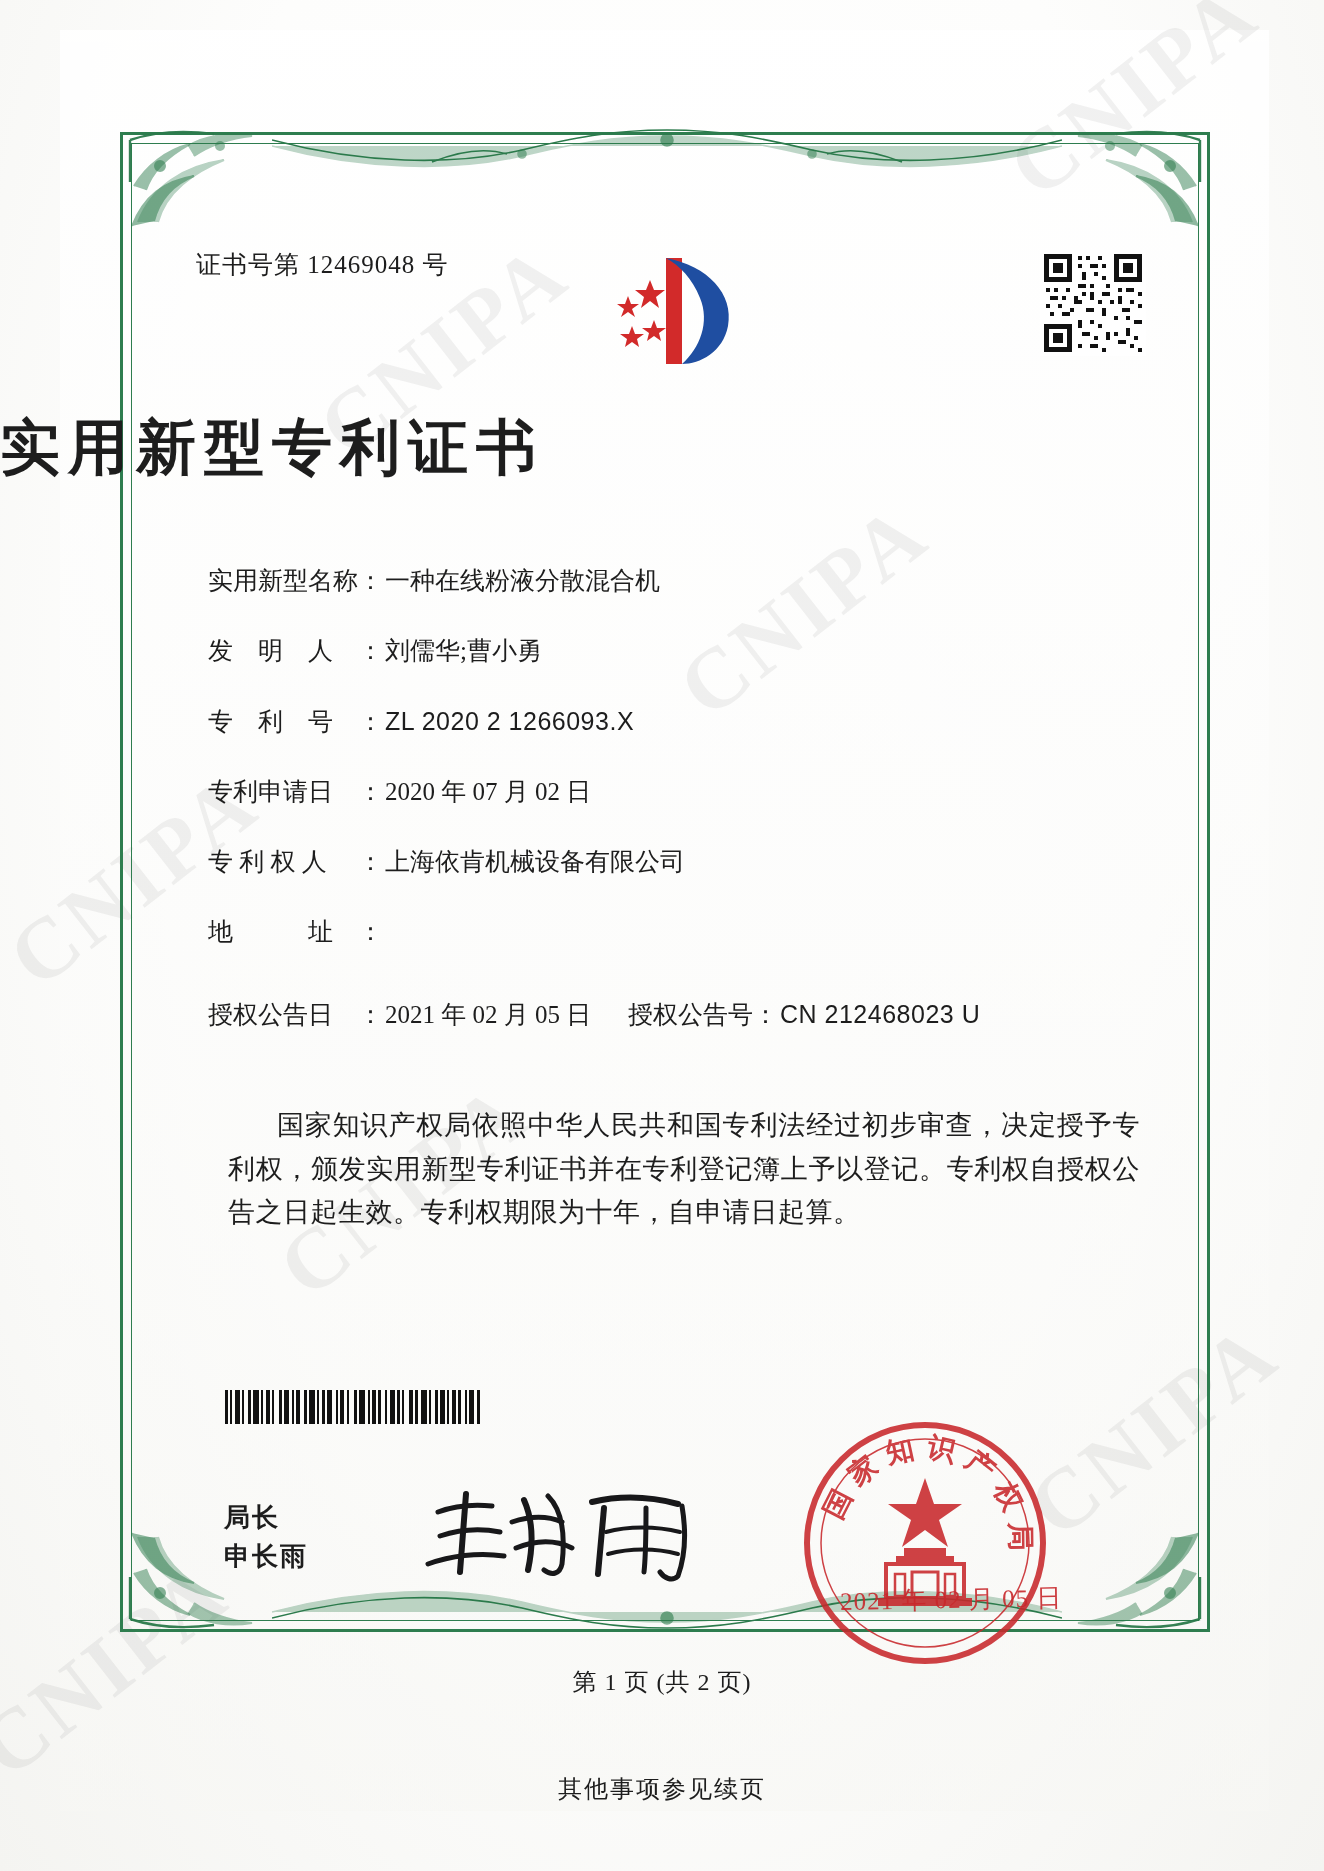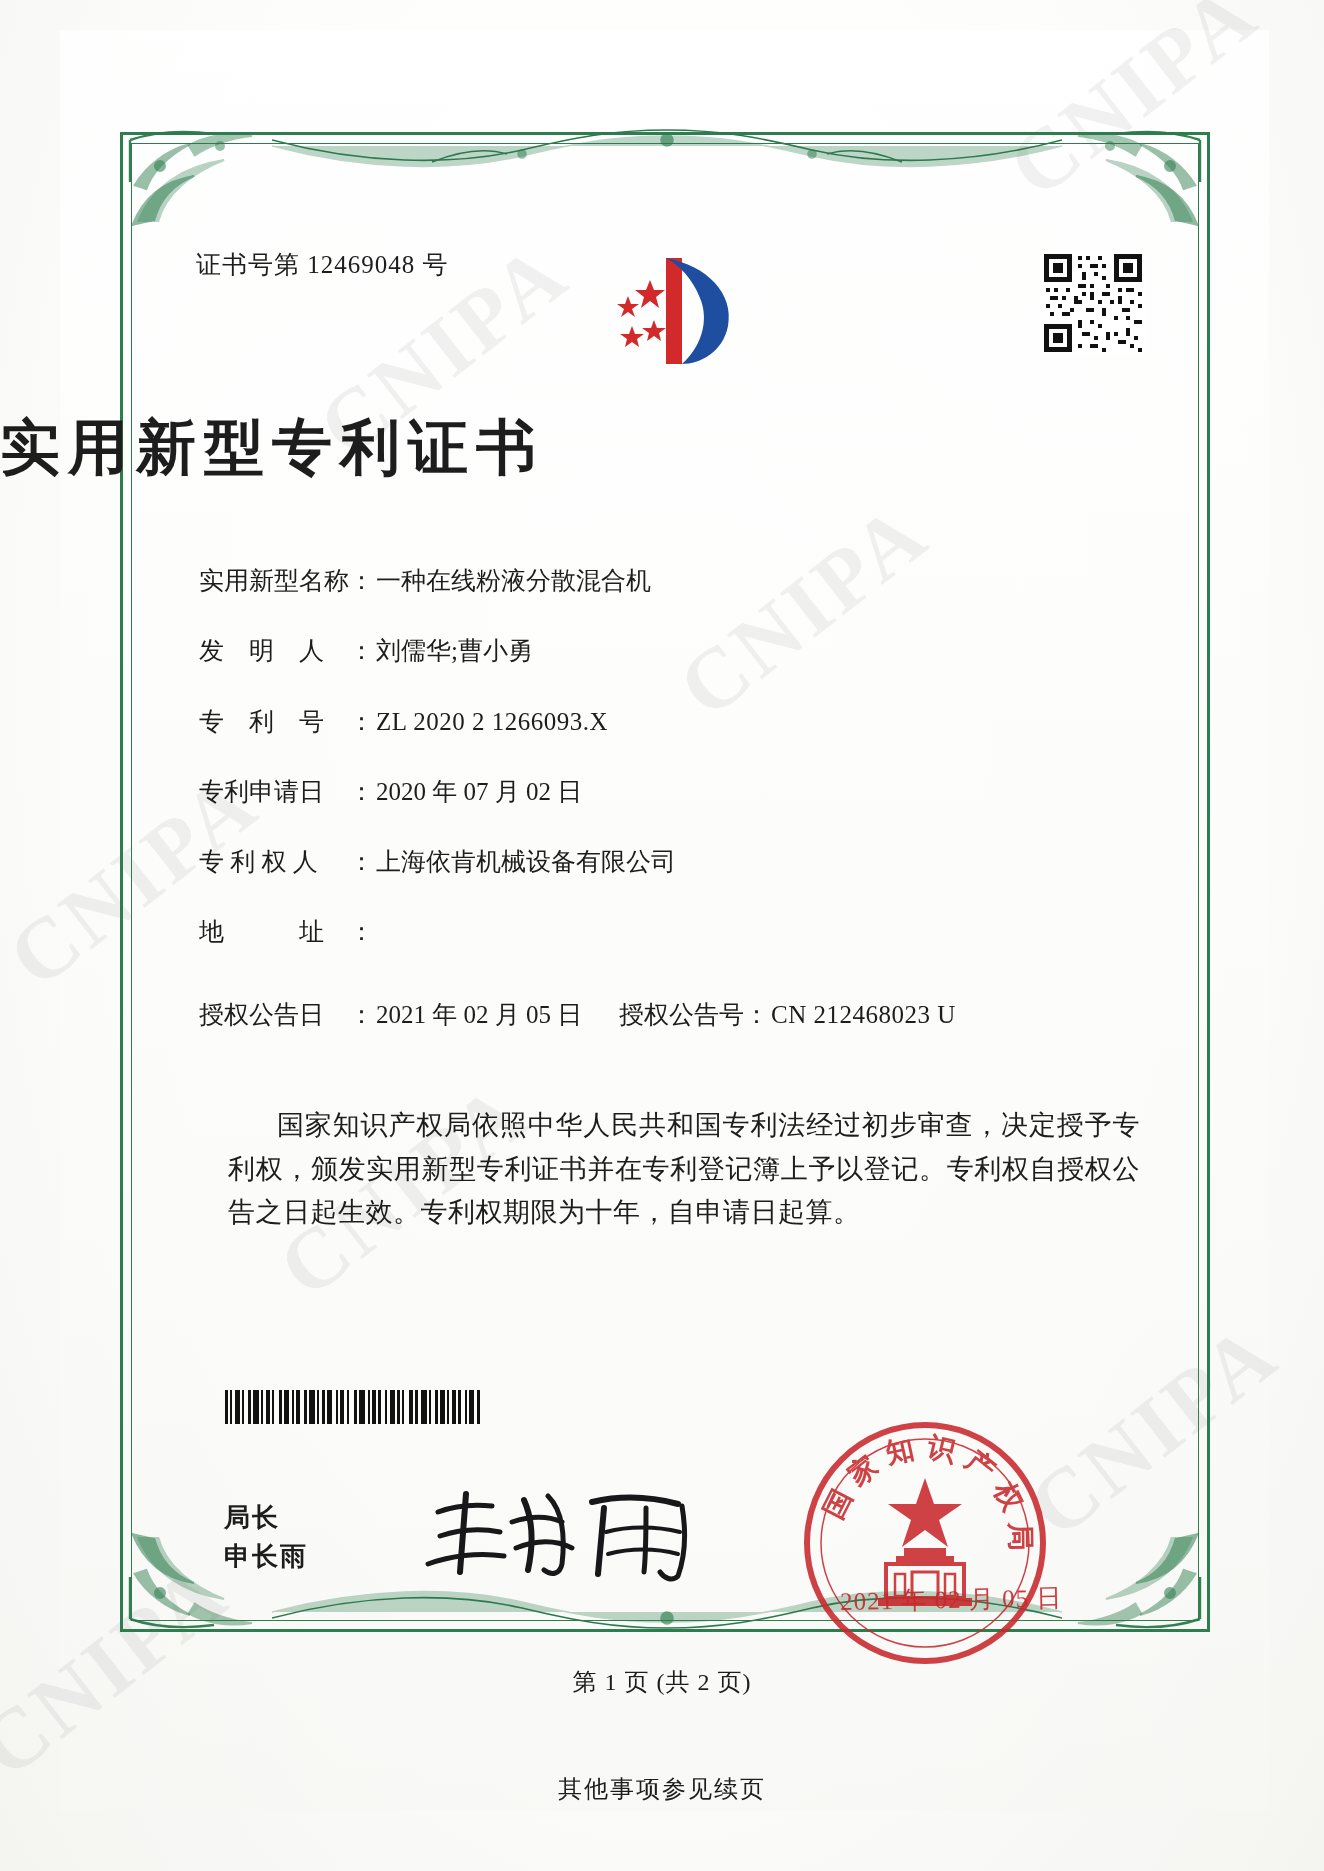--- a/index.html
+++ b/index.html
@@ -117,40 +117,40 @@
     left: 0; right: 0; top: 408px;
     font-size: 60px;
     font-weight: 700;
     letter-spacing: 8px;
     font-family: "DejaVu Serif", "Liberation Serif", serif;
   }
 
   
   .fields {
     position: absolute;
-    left: 199px; top: 565px;
+    left: 208px; top: 565px;
     width: 900px;
     font-size: 25px;
     line-height: 1.25;
   }
   .field-row {
     display: flex;
     align-items: baseline;
     margin-bottom: 39px;
   }
   .f-label {
     width: 150px;
     display: flex;
     justify-content: space-between;
     letter-spacing: 0;
     flex: 0 0 150px;
   }
   .f-colon { margin: 0 2px 0 0; }
   .f-value { white-space: nowrap; }
-  .f-value.mono { font-family: Liberation Serif, serif; letter-spacing: .5px; text-align: right; }
+  .f-value.mono { font-family: Liberation Sans, sans-serif; letter-spacing: .5px; text-align: right; }
 
   .pub-row { display: flex; align-items: baseline; margin-bottom: 30px; }
   .pub-left { flex: 0 0 420px; display: flex; margin-top: 12px; }
   .pub-right { display: flex; }
 
   
   .para {
     position: absolute;
     left: 228px;
     width: 912px;

